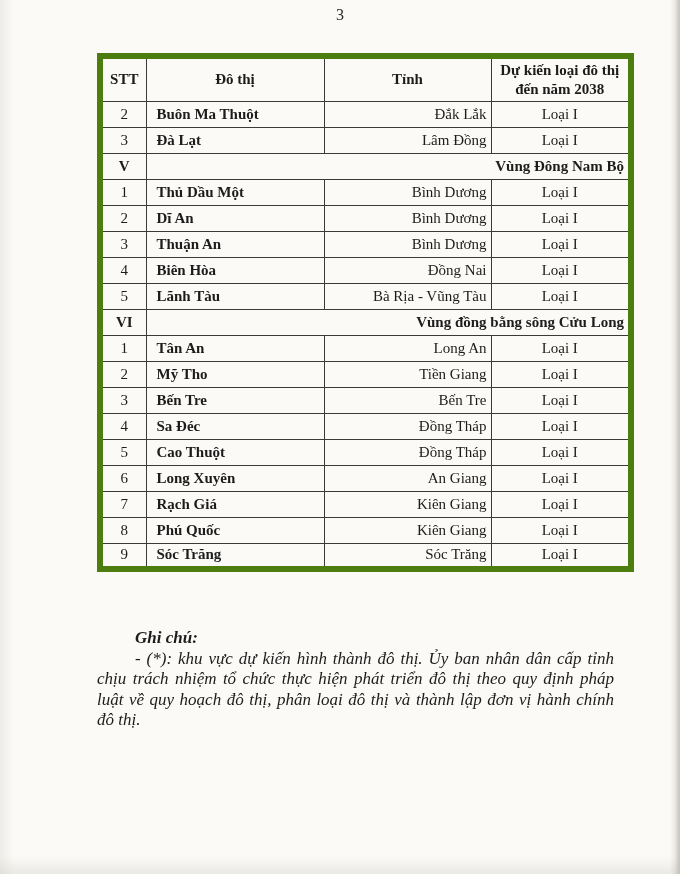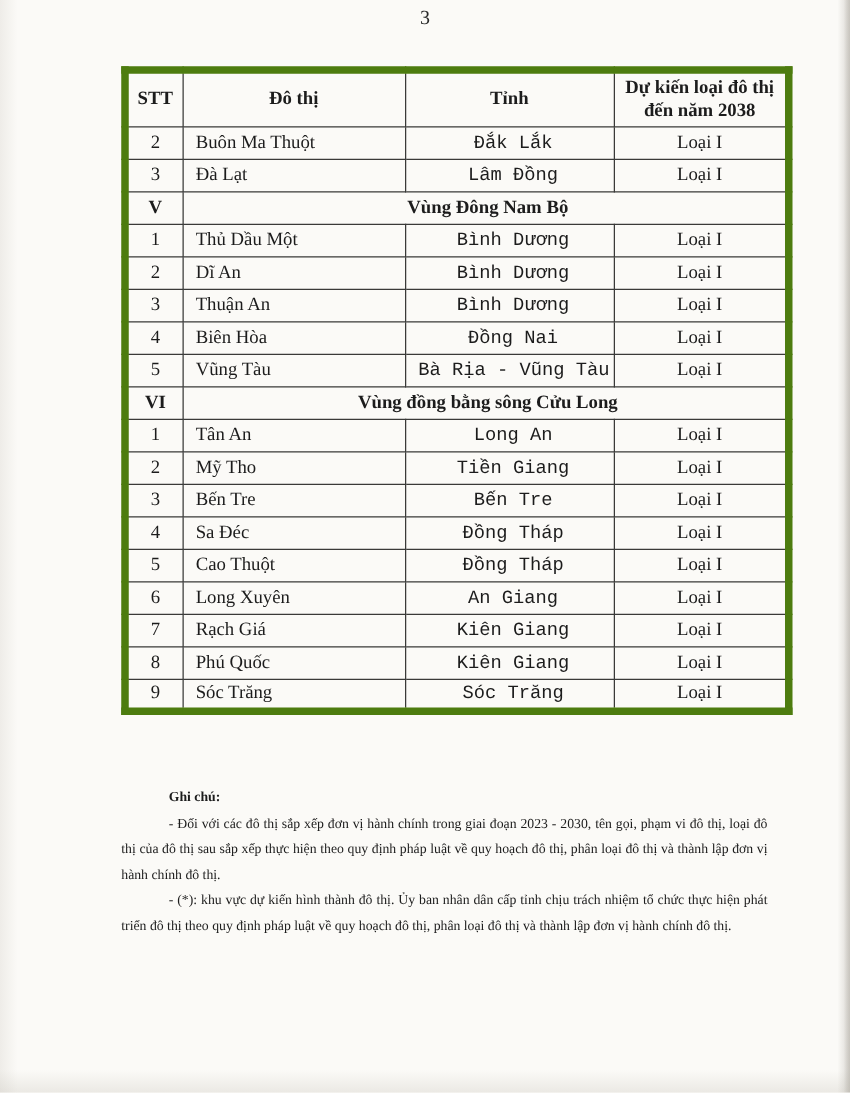--- a/index.html
+++ b/index.html
@@ -40,28 +40,28 @@
     white-space: nowrap;
   }
   .doc-table { border: 6px solid #4d7c0f; }
   .doc-table thead th {
     height: 45px; font-weight: bold; text-align: center;
     white-space: normal; line-height: 1.25; padding: 2px 6px;
     font-size: 15px;
   }
   .doc-table tbody td { height: 26px; padding: 1px 4px; }
   .td-stt   { text-align: center; }
-  .td-city  { text-align: left; padding-left: 10px !important; }
-  .td-prov  { text-align: center; padding-left: 10px !important; font-family: Liberation Mono, monospace; }
+  .td-city  { text-align: left; padding-left: 10px !important; font-weight: bold; }
+  .td-prov  { text-align: right; padding-left: 10px !important; }
   .td-class { text-align: center; }
   tr.section-row td { font-weight: bold; }
-  tr.section-row .td-title { text-align: center; padding-left: 10px !important; }
+  tr.section-row .td-title { text-align: right; padding-left: 10px !important; }
   .notes {
     position: absolute; left: 97px; top: 628px; width: 517px;
-    font-size: 11px; line-height: 20.5px;
+    font-size: 17px; line-height: 20.5px; font-style: italic;
   }
   .notes-title { font-weight: bold; text-indent: 38px; }
   .note-para { text-align: justify; text-indent: 38px; }
 </style>
 </head>
 <body>
 
 <div class="scan-edge"></div>
 
 <div class="page-number">3</div>
@@ -117,21 +117,21 @@
         <td class="td-class">Loại I</td>
       </tr>
       <tr>
         <td class="td-stt">4</td>
         <td class="td-city">Biên Hòa</td>
         <td class="td-prov">Đồng Nai</td>
         <td class="td-class">Loại I</td>
       </tr>
       <tr>
         <td class="td-stt">5</td>
-        <td class="td-city">Vũng Tàu</td>
+        <td class="td-city">Lãnh Tàu</td>
         <td class="td-prov">Bà Rịa - Vũng Tàu</td>
         <td class="td-class">Loại I</td>
       </tr>
       <tr class="section-row">
         <td class="td-stt">VI</td>
         <td class="td-title" colspan="3">Vùng đồng bằng sông Cửu Long</td>
       </tr>
       <tr>
         <td class="td-stt">1</td>
         <td class="td-city">Tân An</td>
@@ -185,16 +185,15 @@
         <td class="td-city">Sóc Trăng</td>
         <td class="td-prov">Sóc Trăng</td>
         <td class="td-class">Loại I</td>
       </tr>
     </tbody>
 </table>
 
 <div class="notes">
   <div class="notes-title">Ghi chú:</div>
   <div>
-      <div class="note-para">- Đối với các đô thị sắp xếp đơn vị hành chính trong giai đoạn 2023 - 2030, tên gọi, phạm vi đô thị, loại đô thị của đô thị sau sắp xếp thực hiện theo quy định pháp luật về quy hoạch đô thị, phân loại đô thị và thành lập đơn vị hành chính đô thị.</div>
       <div class="note-para">- (*): khu vực dự kiến hình thành đô thị. Ủy ban nhân dân cấp tỉnh chịu trách nhiệm tổ chức thực hiện phát triển đô thị theo quy định pháp luật về quy hoạch đô thị, phân loại đô thị và thành lập đơn vị hành chính đô thị.</div>
     </div>
 </div>
 
 </body></html>

